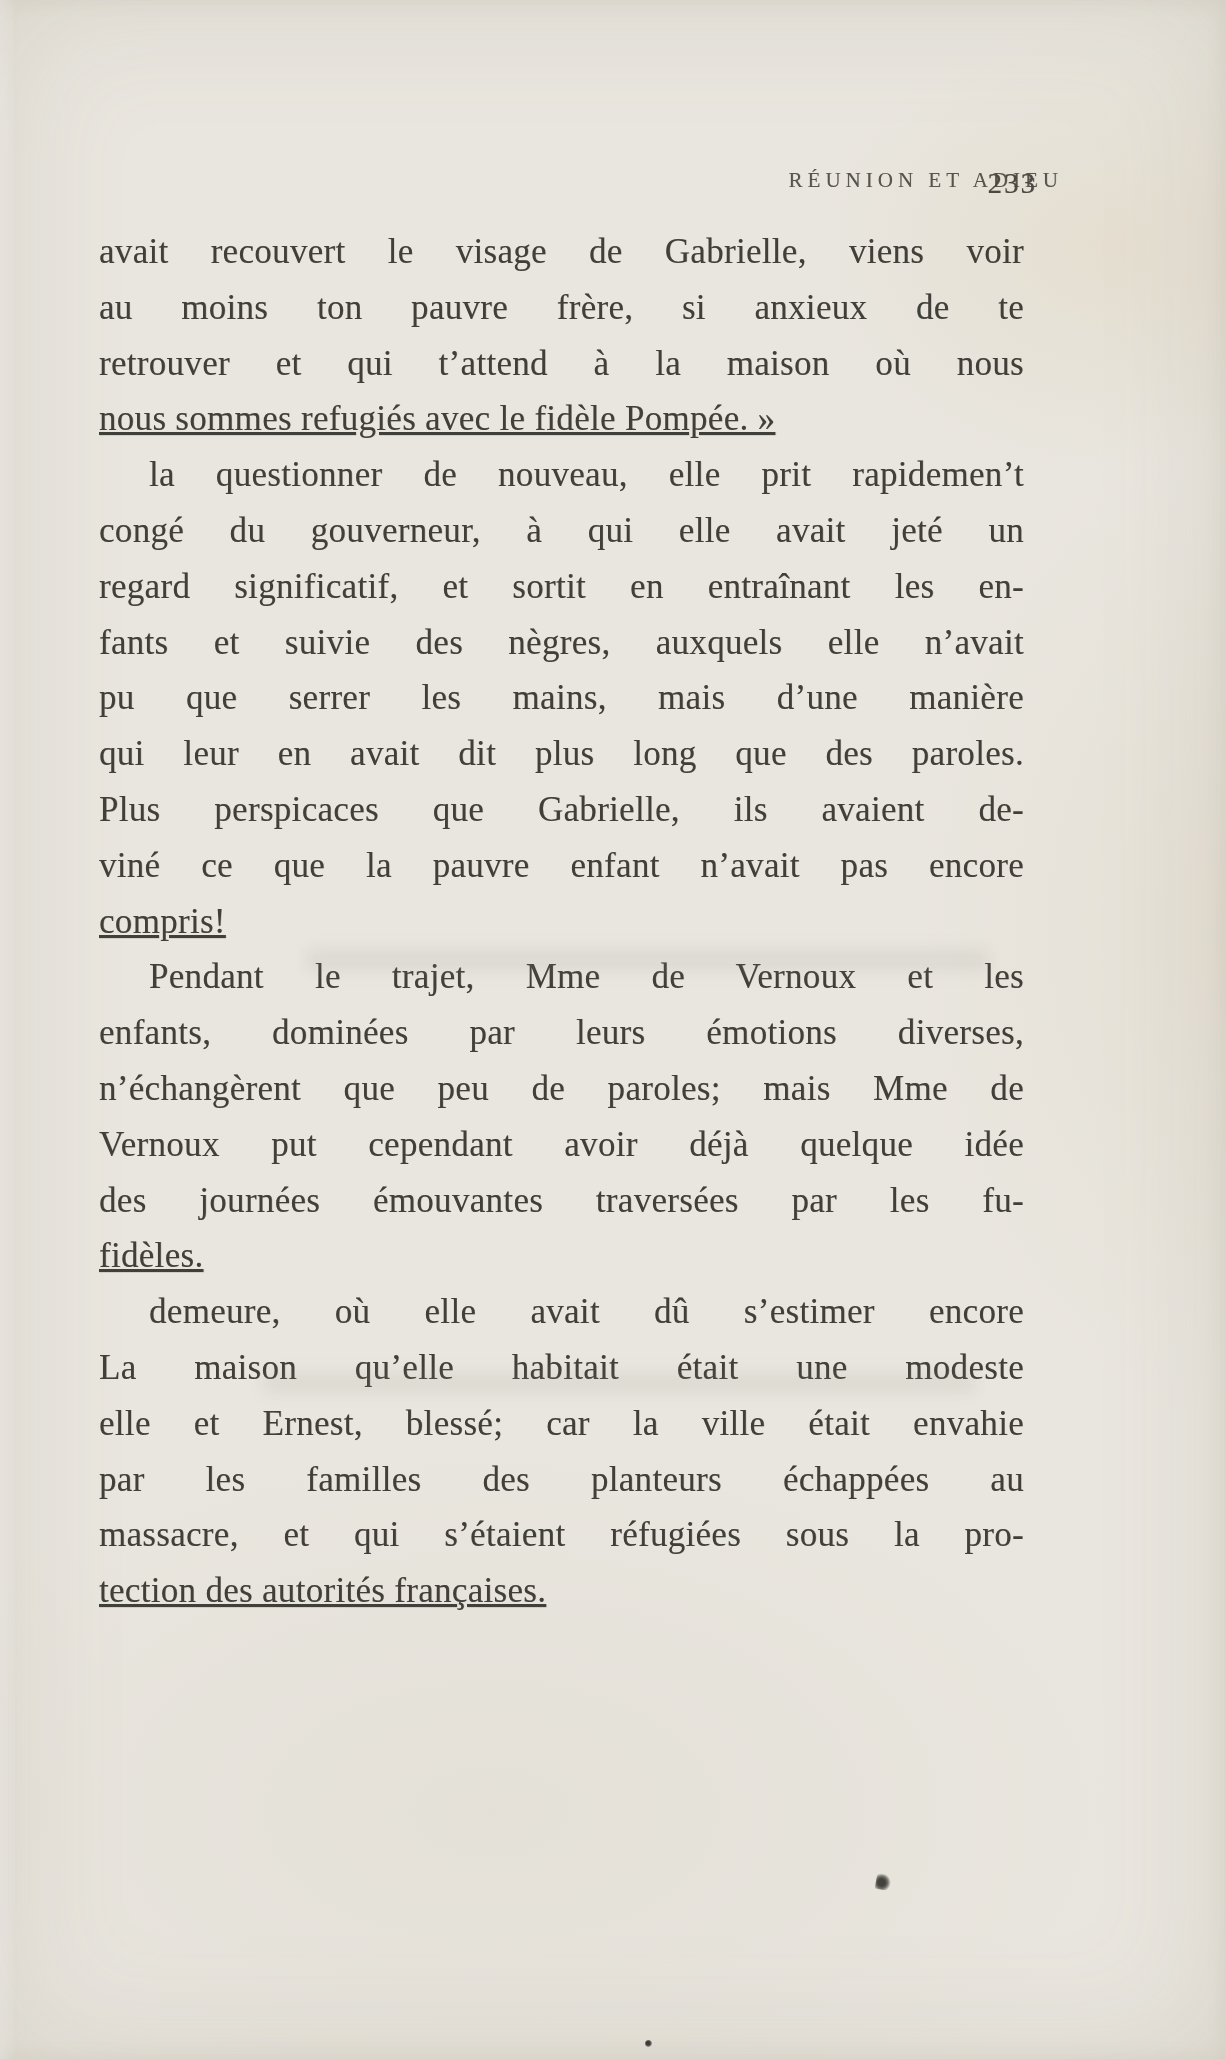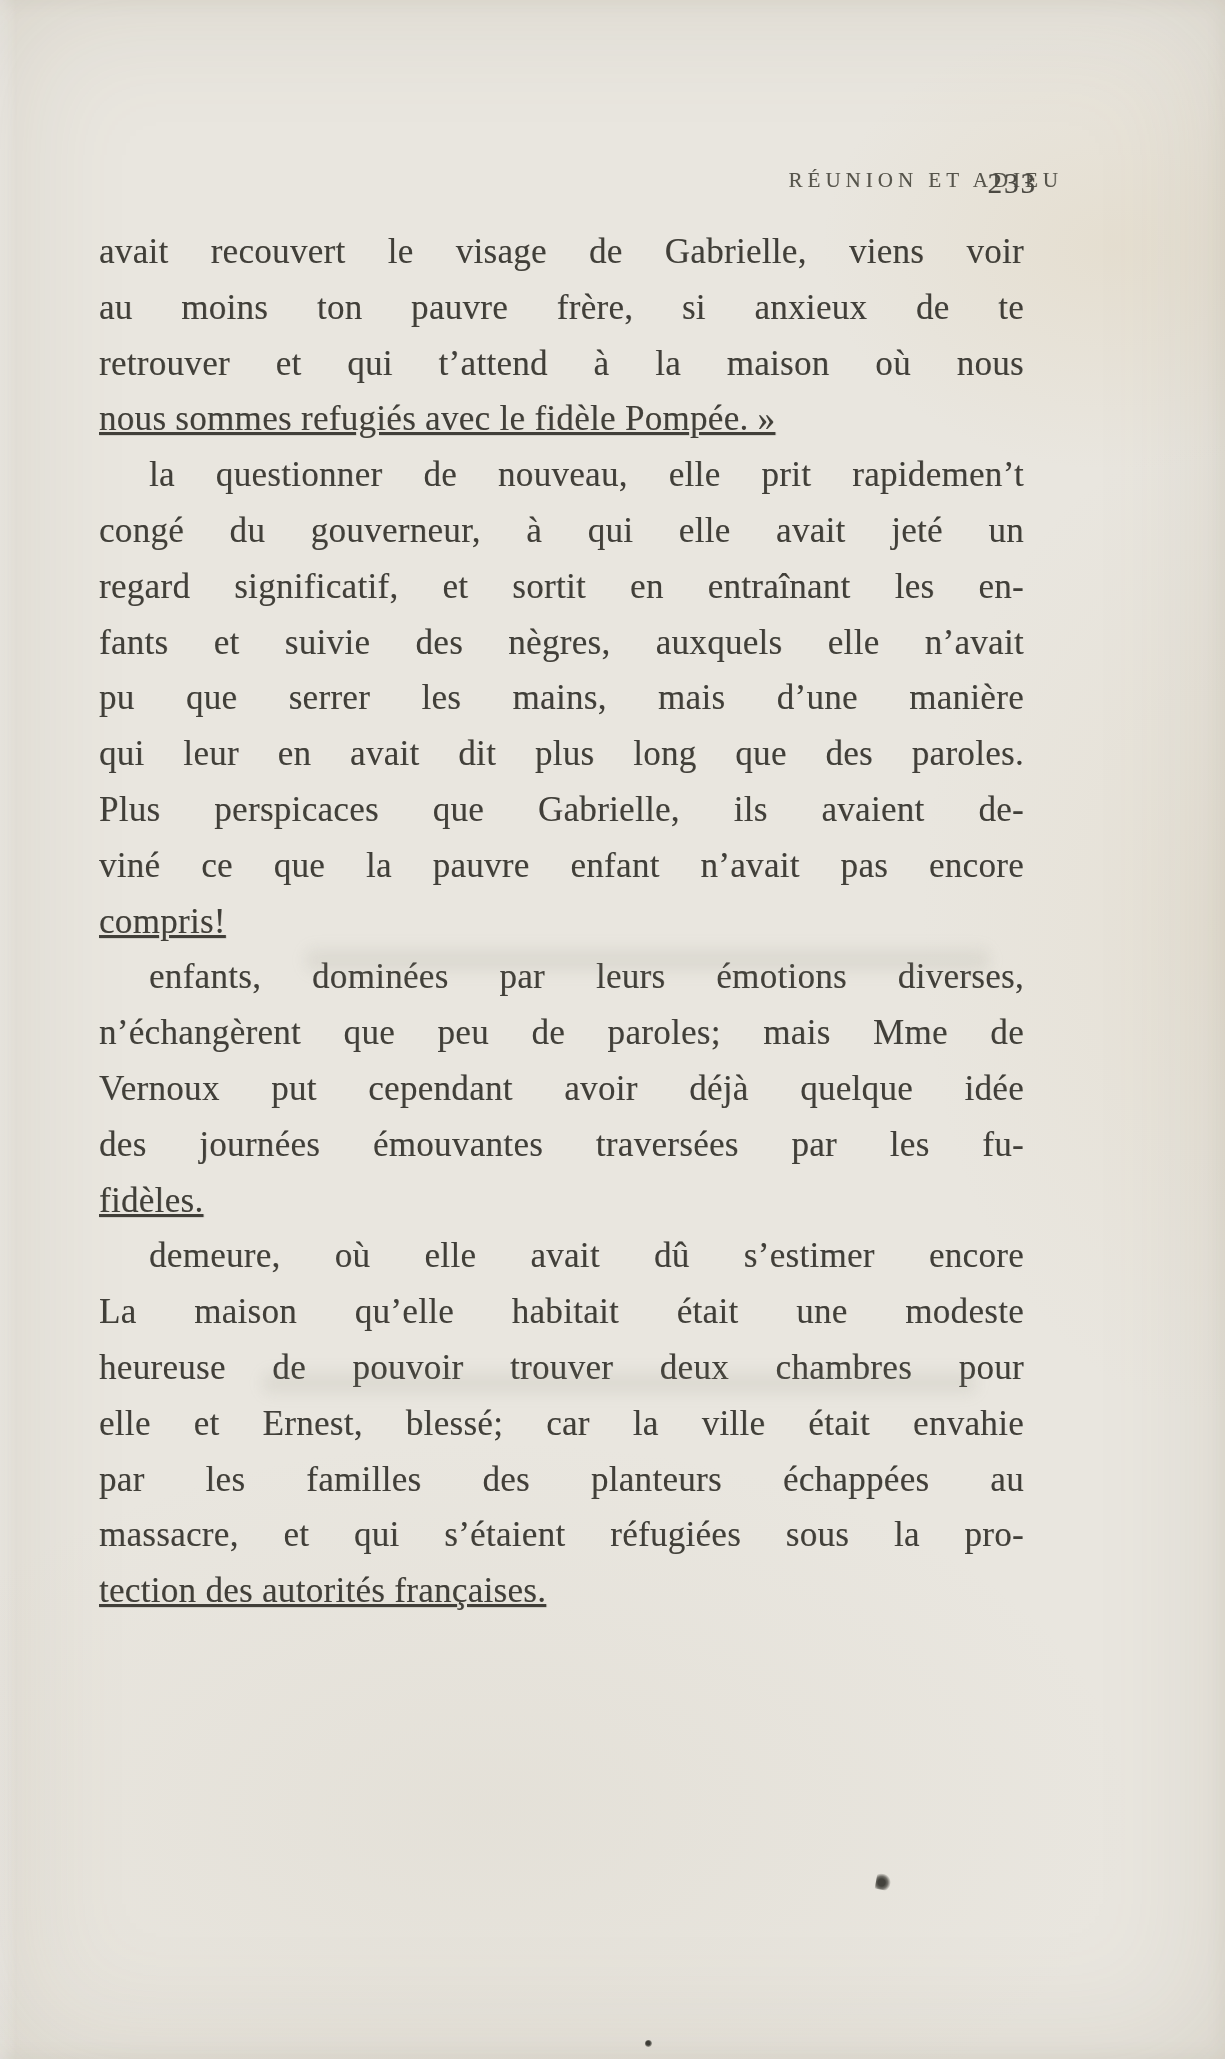--- a/index.html
+++ b/index.html
@@ -123,30 +123,30 @@
         <div class="line">congé du gouverneur, à qui elle avait jeté un</div>
         <div class="line">regard significatif, et sortit en entraînant les en-</div>
         <div class="line">fants et suivie des nègres, auxquels elle n’avait</div>
         <div class="line">pu que serrer les mains, mais d’une manière</div>
         <div class="line">qui leur en avait dit plus long que des paroles.</div>
         <div class="line">Plus perspicaces que Gabrielle, ils avaient de-</div>
         <div class="line">viné ce que la pauvre enfant n’avait pas encore</div>
         <div class="line last">compris!</div>
       </div>
       <div class="para indent">
+        <div class="line">Pendant le trajet, Mme de Vernoux et les</div>
         <div class="line">enfants, dominées par leurs émotions diverses,</div>
         <div class="line">n’échangèrent que peu de paroles; mais Mme de</div>
         <div class="line">Vernoux put cependant avoir déjà quelque idée</div>
         <div class="line">des journées émouvantes traversées par les fu-</div>
         <div class="line last">fidèles.</div>
       </div>
       <div class="para indent">
         <div class="line">demeure, où elle avait dû s’estimer encore</div>
         <div class="line">La maison qu’elle habitait était une modeste</div>
-        <div class="line">heureuse de pouvoir trouver deux chambres pour</div>
         <div class="line">elle et Ernest, blessé; car la ville était envahie</div>
         <div class="line">par les familles des planteurs échappées au</div>
         <div class="line">massacre, et qui s’étaient réfugiées sous la pro-</div>
         <div class="line last">tection des autorités françaises.</div>
       </div>
     </div>
 
   <div class="smudge s1"></div>
   <div class="smudge s2"></div>
   <div class="ink-blob"></div>

